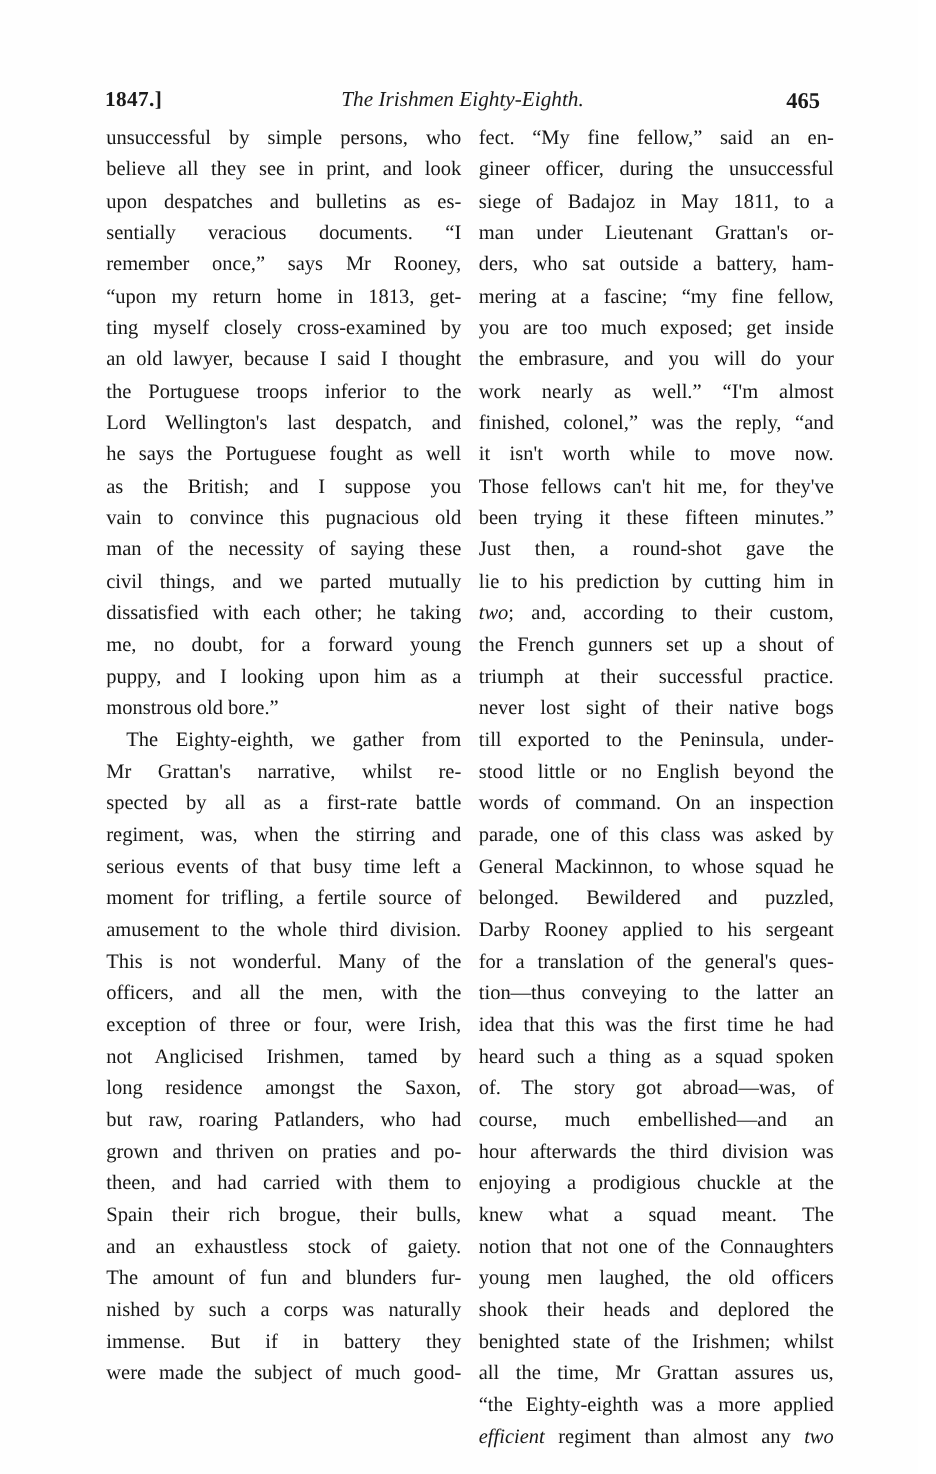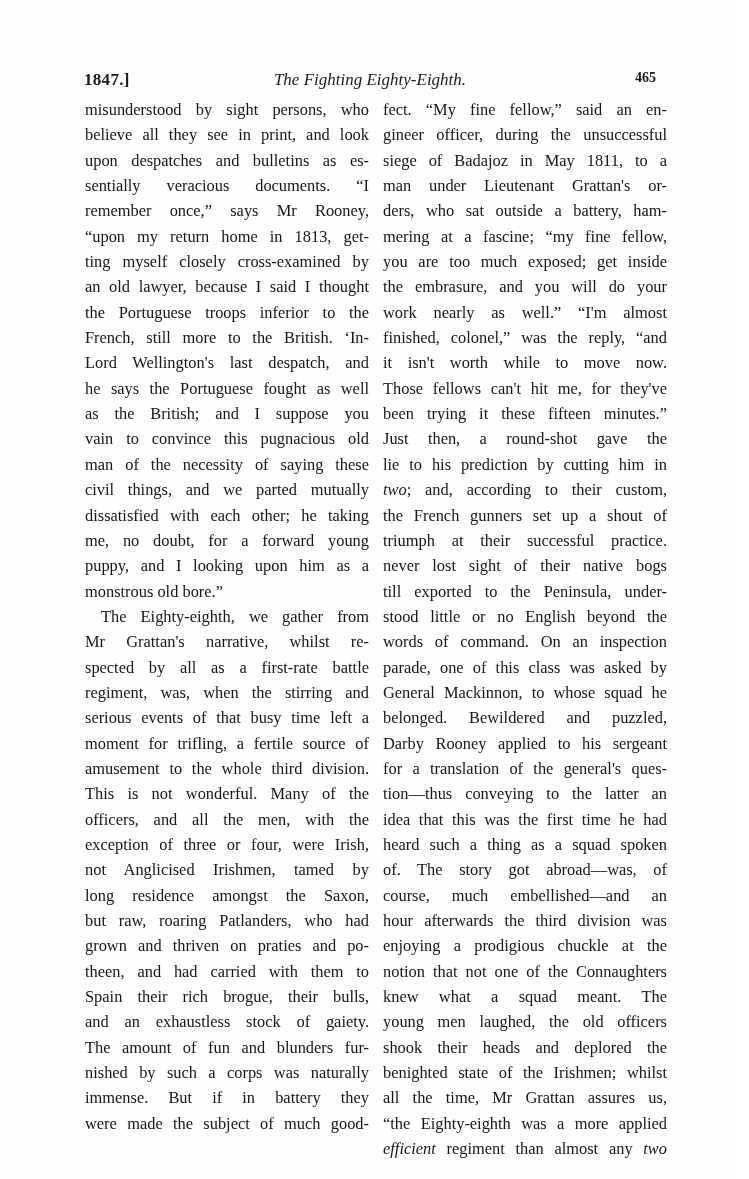--- a/index.html
+++ b/index.html
@@ -2,52 +2,51 @@
 <html><head>
 <meta charset="utf-8">
 <style>
   html, body { margin: 0; padding: 0; background: #ffffff; }
   body { width: 749px; height: 1179px; position: relative; overflow: hidden; }
   .page { position: absolute; left: 0; top: 0; width: 734px; height: 1179px; background: #fefefe; text-decoration: underline; }
   .running-head { position: absolute; top: 70px; left: 84px; width: 572px; height: 24px;
     font-family: "Liberation Serif", serif; color: #1a1a1a; }
   .rh-year { position: absolute; left: 0; top: 0; font-size: 17px; font-weight: bold; letter-spacing: 0.3px; }
   .rh-title { position: absolute; left: 0; right: 0; top: 0; text-align: center; font-size: 17px; font-style: italic; }
-  .rh-page { position: absolute; right: 0; top: 0; font-size: 14px; font-weight: bold; text-align: right; }
+  .rh-page { position: absolute; right: 0; top: 0; font-size: 18px; font-weight: bold; text-align: right; }
   .col { position: absolute; top: 97px; width: 284px;
     font-family: "Liberation Serif", serif; font-size: 16.4px; color: #161616; }
   .col-left { left: 85px; }
   .col-right { left: 383px; }
   .line { display: block; height: 25.35px; line-height: 25.35px; white-space: nowrap;
     text-align: justify; text-align-last: justify; overflow: visible; }
   .line.last { text-align-last: left; }
   .line.indent { padding-left: 16px; }
   .line em { font-style: italic; }
 </style>
 </head>
 <body>
 
 <div class="page">
   <div class="running-head">
     <span class="rh-year">1847.]</span>
-    <span class="rh-title">The Fighting Eighty-Eighth.</span>
+    <span class="rh-title">The Irishmen Eighty-Eighth.</span>
     <span class="rh-page">465</span>
   </div>
 
   <div class="col col-left" id="col-left">
-      <span class="line">misunderstood by sight persons, who</span>
+      <span class="line">unsuccessful by simple persons, who</span>
       <span class="line">believe all they see in print, and look</span>
       <span class="line">upon despatches and bulletins as es-</span>
       <span class="line">sentially veracious documents. “I</span>
       <span class="line">remember once,” says Mr Rooney,</span>
       <span class="line">“upon my return home in 1813, get-</span>
       <span class="line">ting myself closely cross-examined by</span>
       <span class="line">an old lawyer, because I said I thought</span>
       <span class="line">the Portuguese troops inferior to the</span>
-      <span class="line">French, still more to the British. ‘In-</span>
       <span class="line">Lord Wellington's last despatch, and</span>
       <span class="line">he says the Portuguese fought as well</span>
       <span class="line">as the British; and I suppose you</span>
       <span class="line">vain to convince this pugnacious old</span>
       <span class="line">man of the necessity of saying these</span>
       <span class="line">civil things, and we parted mutually</span>
       <span class="line">dissatisfied with each other; he taking</span>
       <span class="line">me, no doubt, for a forward young</span>
       <span class="line">puppy, and I looking upon him as a</span>
       <span class="line last">monstrous old bore.”</span>
@@ -101,22 +100,22 @@
       <span class="line">belonged. Bewildered and puzzled,</span>
       <span class="line">Darby Rooney applied to his sergeant</span>
       <span class="line">for a translation of the general's ques-</span>
       <span class="line">tion—thus conveying to the latter an</span>
       <span class="line">idea that this was the first time he had</span>
       <span class="line">heard such a thing as a squad spoken</span>
       <span class="line">of. The story got abroad—was, of</span>
       <span class="line">course, much embellished—and an</span>
       <span class="line">hour afterwards the third division was</span>
       <span class="line">enjoying a prodigious chuckle at the</span>
+      <span class="line">knew what a squad meant. The</span>
       <span class="line">notion that not one of the Connaughters</span>
-      <span class="line">knew what a squad meant. The</span>
       <span class="line">young men laughed, the old officers</span>
       <span class="line">shook their heads and deplored the</span>
       <span class="line">benighted state of the Irishmen; whilst</span>
       <span class="line">all the time, Mr Grattan assures us,</span>
       <span class="line">“the Eighty-eighth was a more applied</span>
       <span class="line"><em>efficient</em> regiment than almost any <em>two</em></span>
     </div>
 </div>
 
 </body></html>

